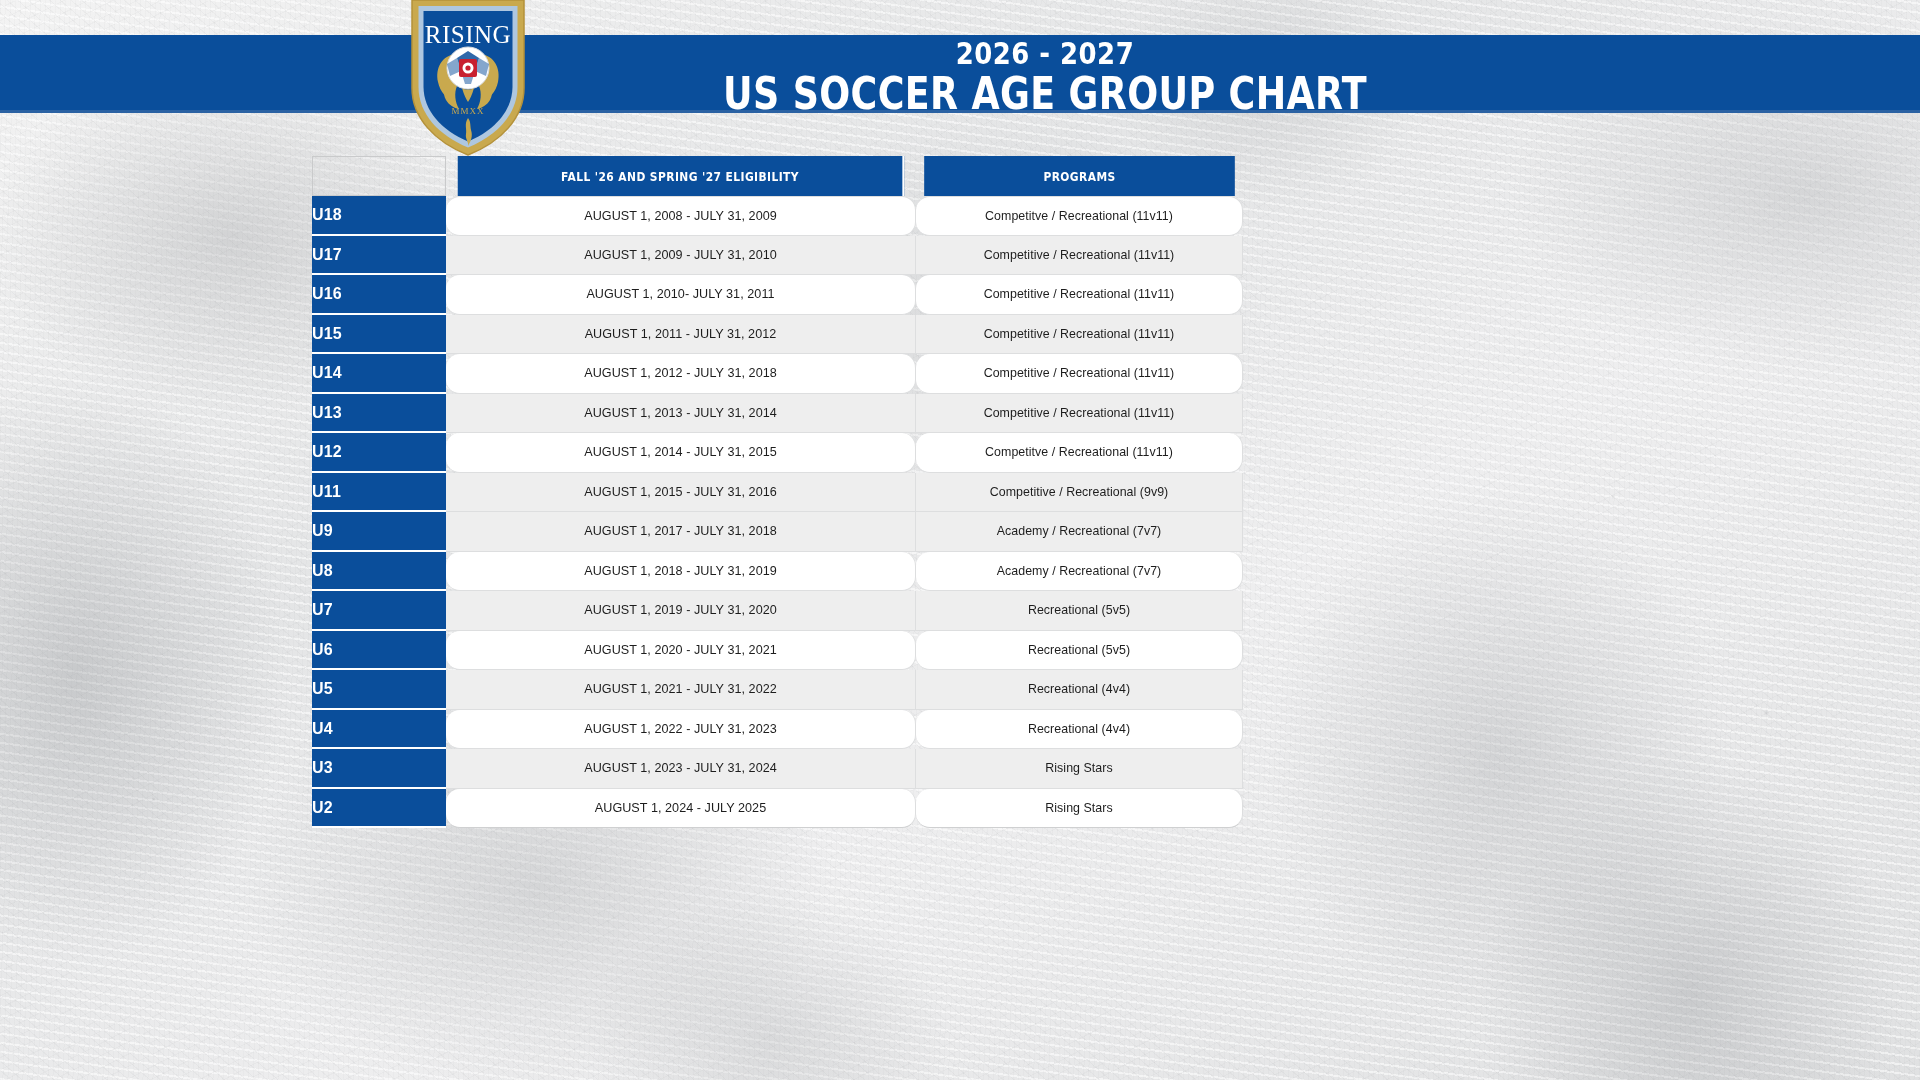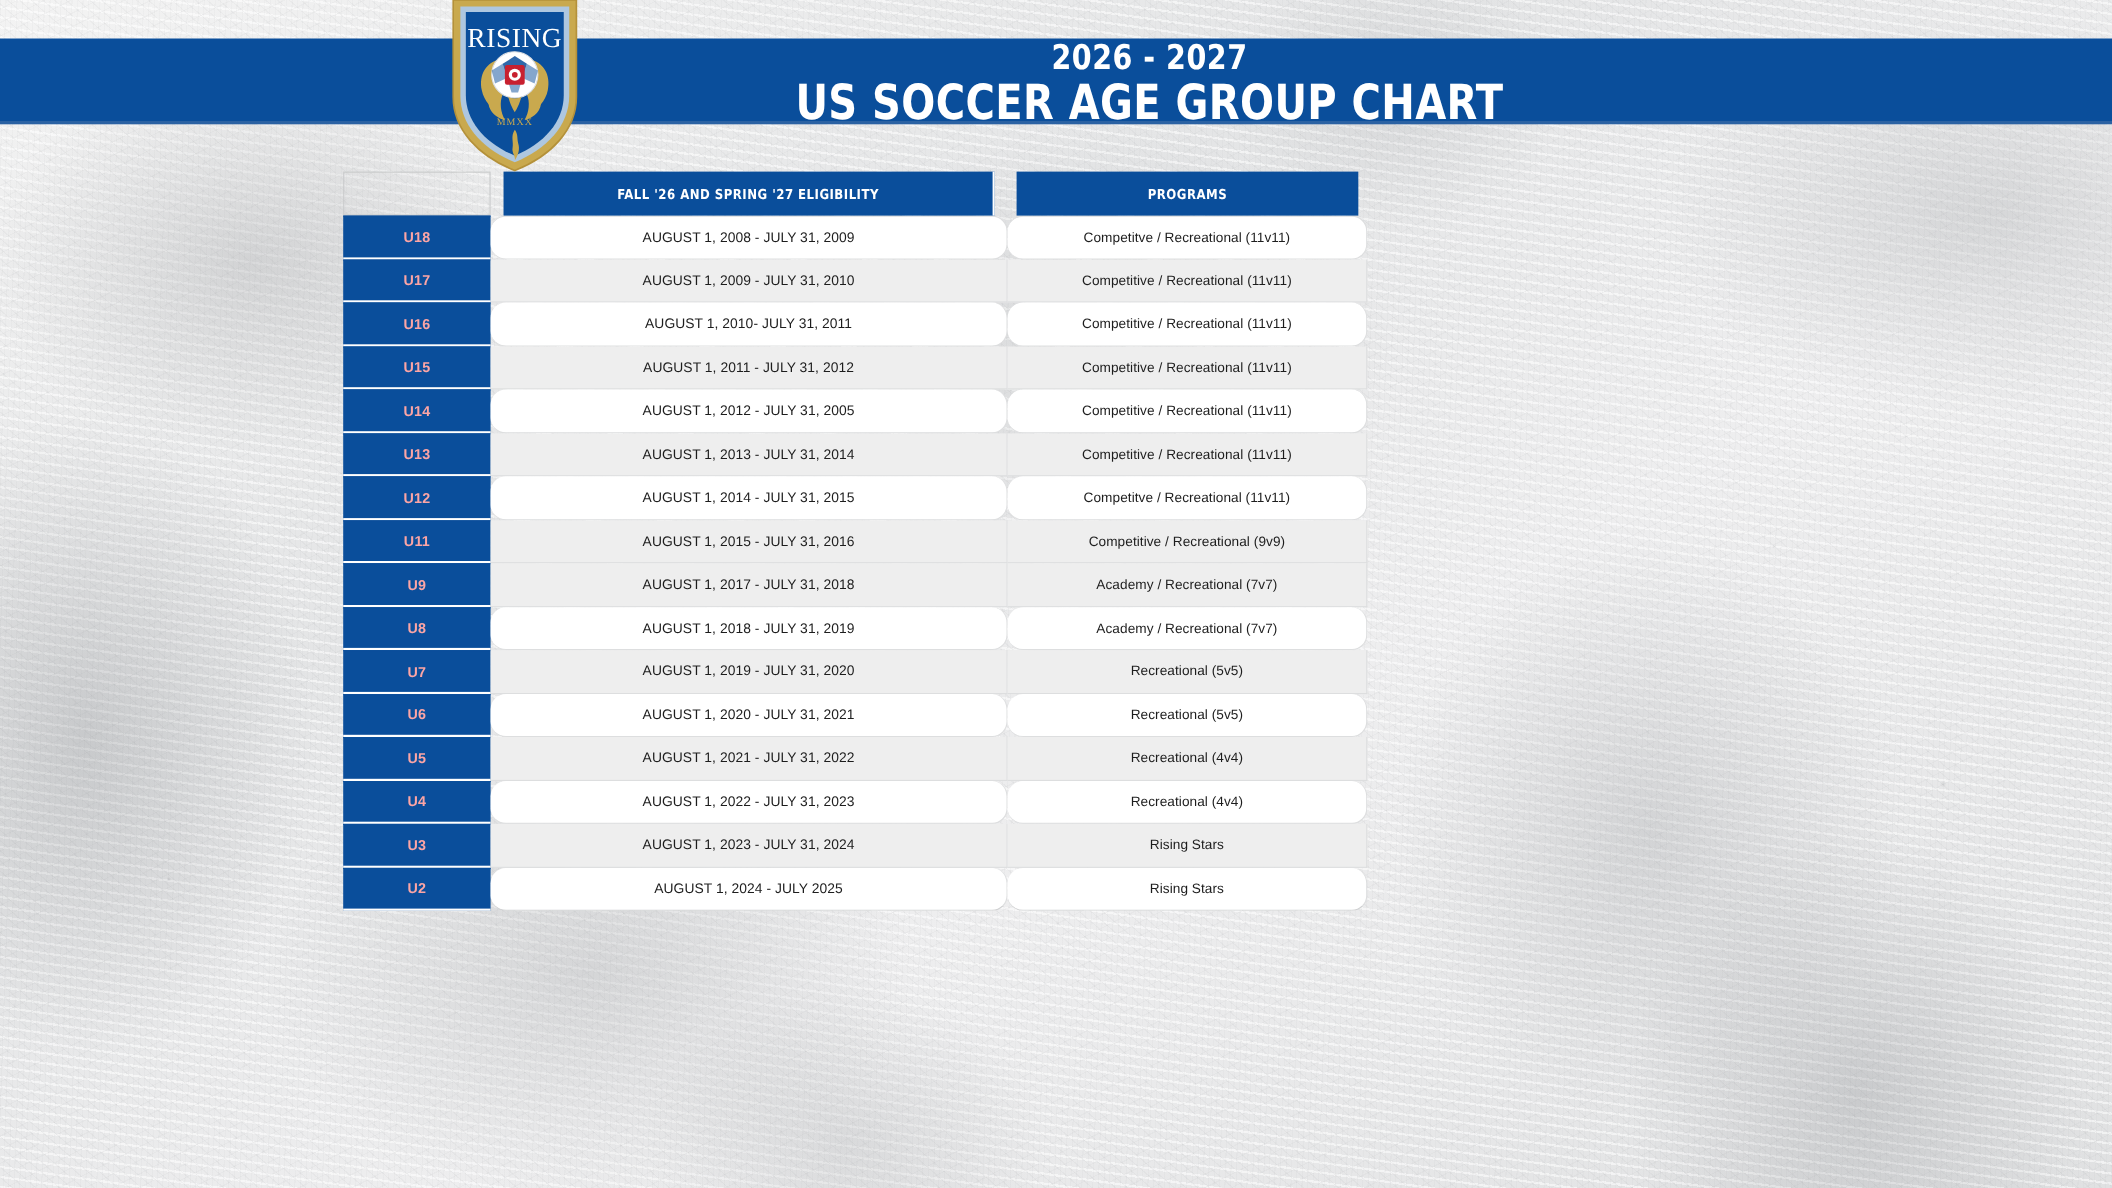--- a/index.html
+++ b/index.html
@@ -139,25 +139,24 @@
     letter-spacing: 0.45px;
     transform: scaleX(0.95);
     border-right: 2px solid #ffffff;
   }
   .hdr-cell:last-child { border-right: none; }
 
   
   .age-cell {
     height: 39.5px;
     background: #0a4e9b;
-    color: #fca5a5;
-    text-align: center;
+    color: #ffffff;
     vertical-align: middle;
     font-weight: bold;
-    font-size: 13px;
+    font-size: 16px;
     letter-spacing: 0.2px;
     border-bottom: 2px solid #ffffff;
     border-top: 1px solid #0a4e9b;
   }
 
   
   .body-cell {
     height: 39.5px;
     text-align: center;
     vertical-align: middle;
@@ -259,21 +258,21 @@
       </tr>
 
       <tr class="row-grey">
         <td class="age-cell">U15</td>
         <td class="body-cell">AUGUST 1, 2011 - JULY 31, 2012</td>
         <td class="body-cell prog last">Competitive / Recreational (11v11)</td>
       </tr>
 
       <tr class="row-white">
         <td class="age-cell">U14</td>
-        <td class="body-cell">AUGUST 1, 2012 - JULY 31, 2005</td>
+        <td class="body-cell">AUGUST 1, 2012 - JULY 31, 2018</td>
         <td class="body-cell prog last">Competitive / Recreational (11v11)</td>
       </tr>
 
       <tr class="row-grey">
         <td class="age-cell">U13</td>
         <td class="body-cell">AUGUST 1, 2013 - JULY 31, 2014</td>
         <td class="body-cell prog last">Competitive / Recreational (11v11)</td>
       </tr>
 
       <tr class="row-white">

